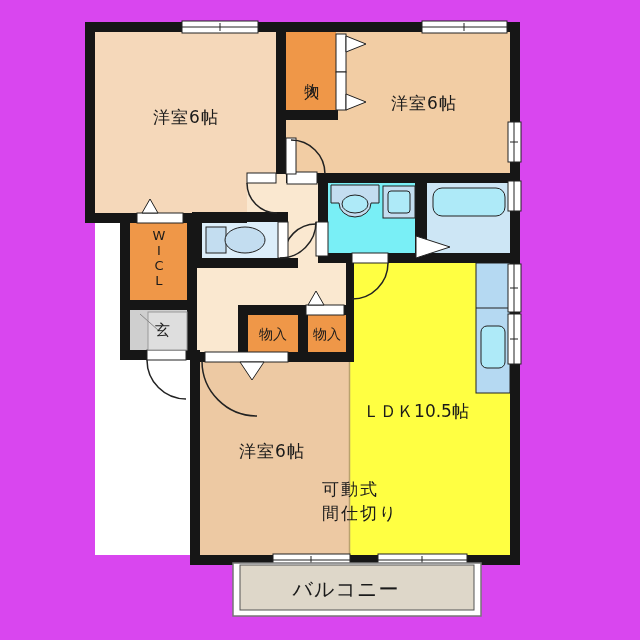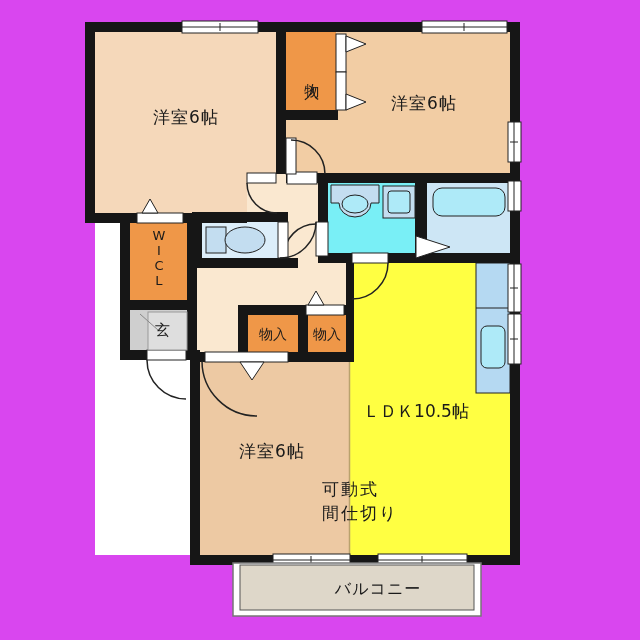--- a/index.html
+++ b/index.html
@@ -176,15 +176,15 @@
   <div class="lbl vert" style="left:311px;top:72px;font-size:15px;letter-spacing:0;">物入</div>
   <div class="lbl" style="left:424px;top:104px;">洋室6帖</div>
   <div class="lbl vert" style="left:158px;top:258px;font-size:13px;letter-spacing:0;">WICL</div>
   <div class="lbl" style="left:163px;top:331px;font-size:15px;">玄</div>
   <div class="lbl" style="left:273px;top:334px;font-size:14px;letter-spacing:0;">物入</div>
   <div class="lbl" style="left:327px;top:334px;font-size:14px;letter-spacing:0;">物入</div>
   <div class="lbl" style="left:272px;top:452px;">洋室6帖</div>
   <div class="lbl" style="left:416px;top:412px;letter-spacing:0;text-align:right;">ＬＤＫ10.5帖</div>
   <div class="lbl-left" style="left:322px;top:480px;">可動式</div>
   <div class="lbl-left" style="left:322px;top:504px;">間仕切り</div>
-  <div class="lbl" style="left:378px;top:589px;font-size:16px;">バルコニー</div>
+  <div class="lbl" style="left:346px;top:589px;font-size:20px;">バルコニー</div>
 </div>
 </div>
 
 </body></html>

